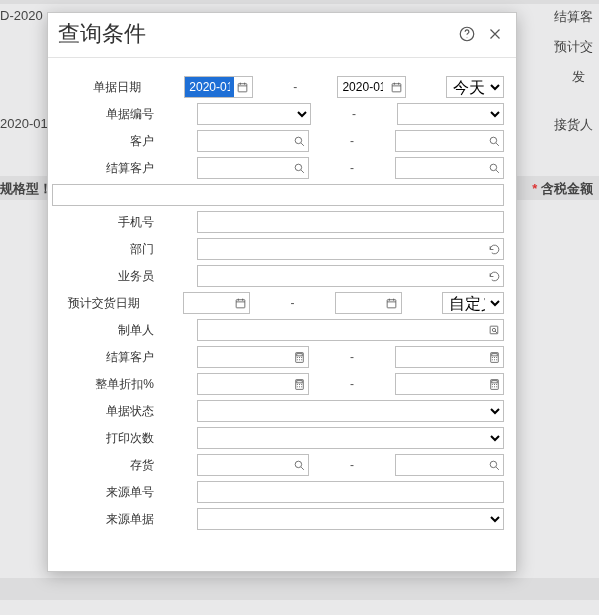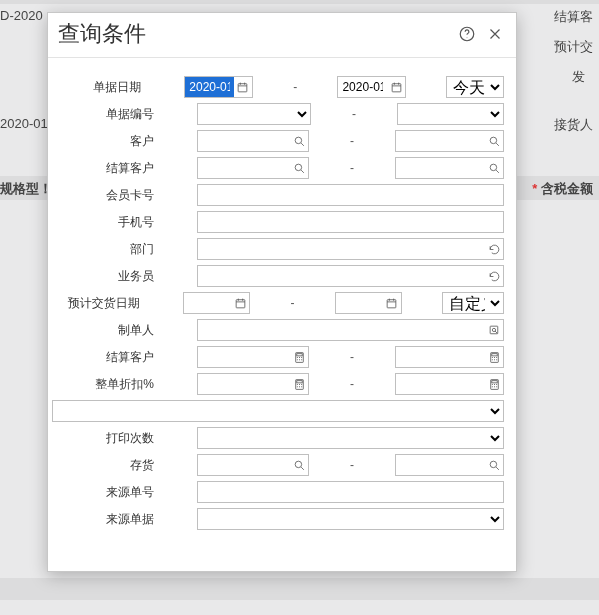--- a/index.html
+++ b/index.html
@@ -235,21 +235,20 @@
           <span class="ic">
             <svg viewBox="0 0 24 24">
               <circle cx="10" cy="10" r="6"></circle>
               <path d="M15 15l5 5"></path>
             </svg>
           </span>
       </div>
     </div>
 
     <div class="row">
-      <div class="lbl">会员卡号</div>
       <div class="ctl w-fill">
           <input style="">
         </div>
     </div>
 
     <div class="row">
       <div class="lbl">手机号</div>
       <div class="ctl w-fill">
           <input style="">
         </div>
@@ -363,20 +362,21 @@
             <svg viewBox="0 0 24 24">
               <rect x="5" y="3" width="14" height="18" rx="1"></rect>
               <rect x="7" y="5" width="10" height="4"></rect>
               <path d="M8 12h0M12 12h0M16 12h0M8 16h0M12 16h0M16 16h0" stroke-linecap="round" stroke-width="2"></path>
             </svg>
           </span>
       </div>
     </div>
 
     <div class="row">
+      <div class="lbl">单据状态</div>
       <select class="sel w-fill stack"><option></option></select>
     </div>
 
     <div class="row">
       <div class="lbl">打印次数</div>
       <select class="sel w-fill stack"><option></option></select>
     </div>
 
     <div class="row">
       <div class="lbl">存货</div>

